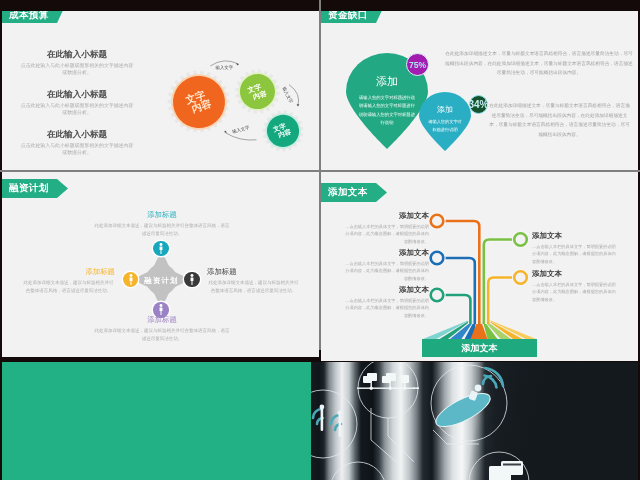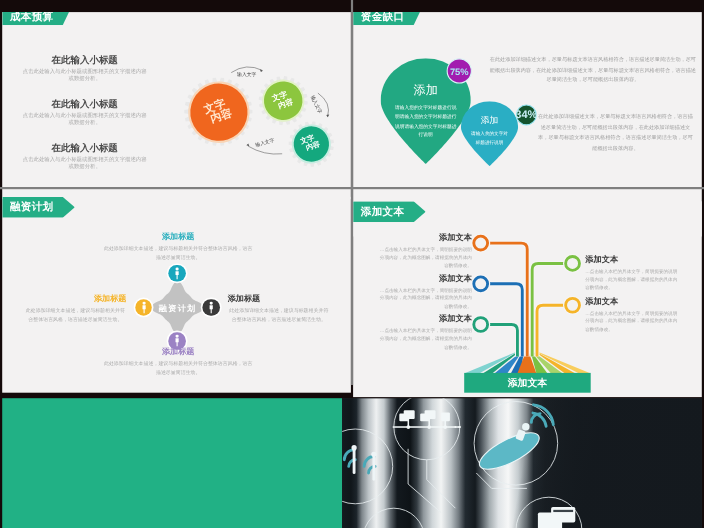--- a/index.html
+++ b/index.html
@@ -39,21 +39,21 @@
 
 
 .pin{position:absolute;font-family:Liberation Serif, serif;}
 .pin .lbl{position:absolute;width:100%;text-align:center;color:#fff;}
 .badge{position:absolute;border-radius:50%;display:flex;
   align-items:center;justify-content:center;font-weight:bold;}
 .para{position:absolute;font-size:4.7px;color:#9e9e9e;line-height:2.05;}
 
 
 .starlbl{position:absolute;text-align:center;}
-.starlbl .h{font-weight:bold;font-size:7.4px;}
+.starlbl .h{font-weight:normal;font-size:7.4px;}
 .starlbl .b{font-size:4.5px;color:#ababab;line-height:1.75;margin-top:2px;}
 .icirc{position:absolute;border-radius:50%;display:flex;align-items:center;justify-content:center;}
 .starctr{position:absolute;text-align:center;color:#fff;font-weight:bold;}
 
 
 .treelbl{position:absolute;}
 .treelbl .h{font-size:7.5px;font-weight:bold;color:#3d3d3d;}
 .treelbl .b{font-size:4.2px;color:#a8a8a8;line-height:1.75;margin-top:2px;}
 .rootbox{position:absolute;background:#1fa97f;color:#fff;display:flex;align-items:center;
   justify-content:center;font-weight:bold;}

